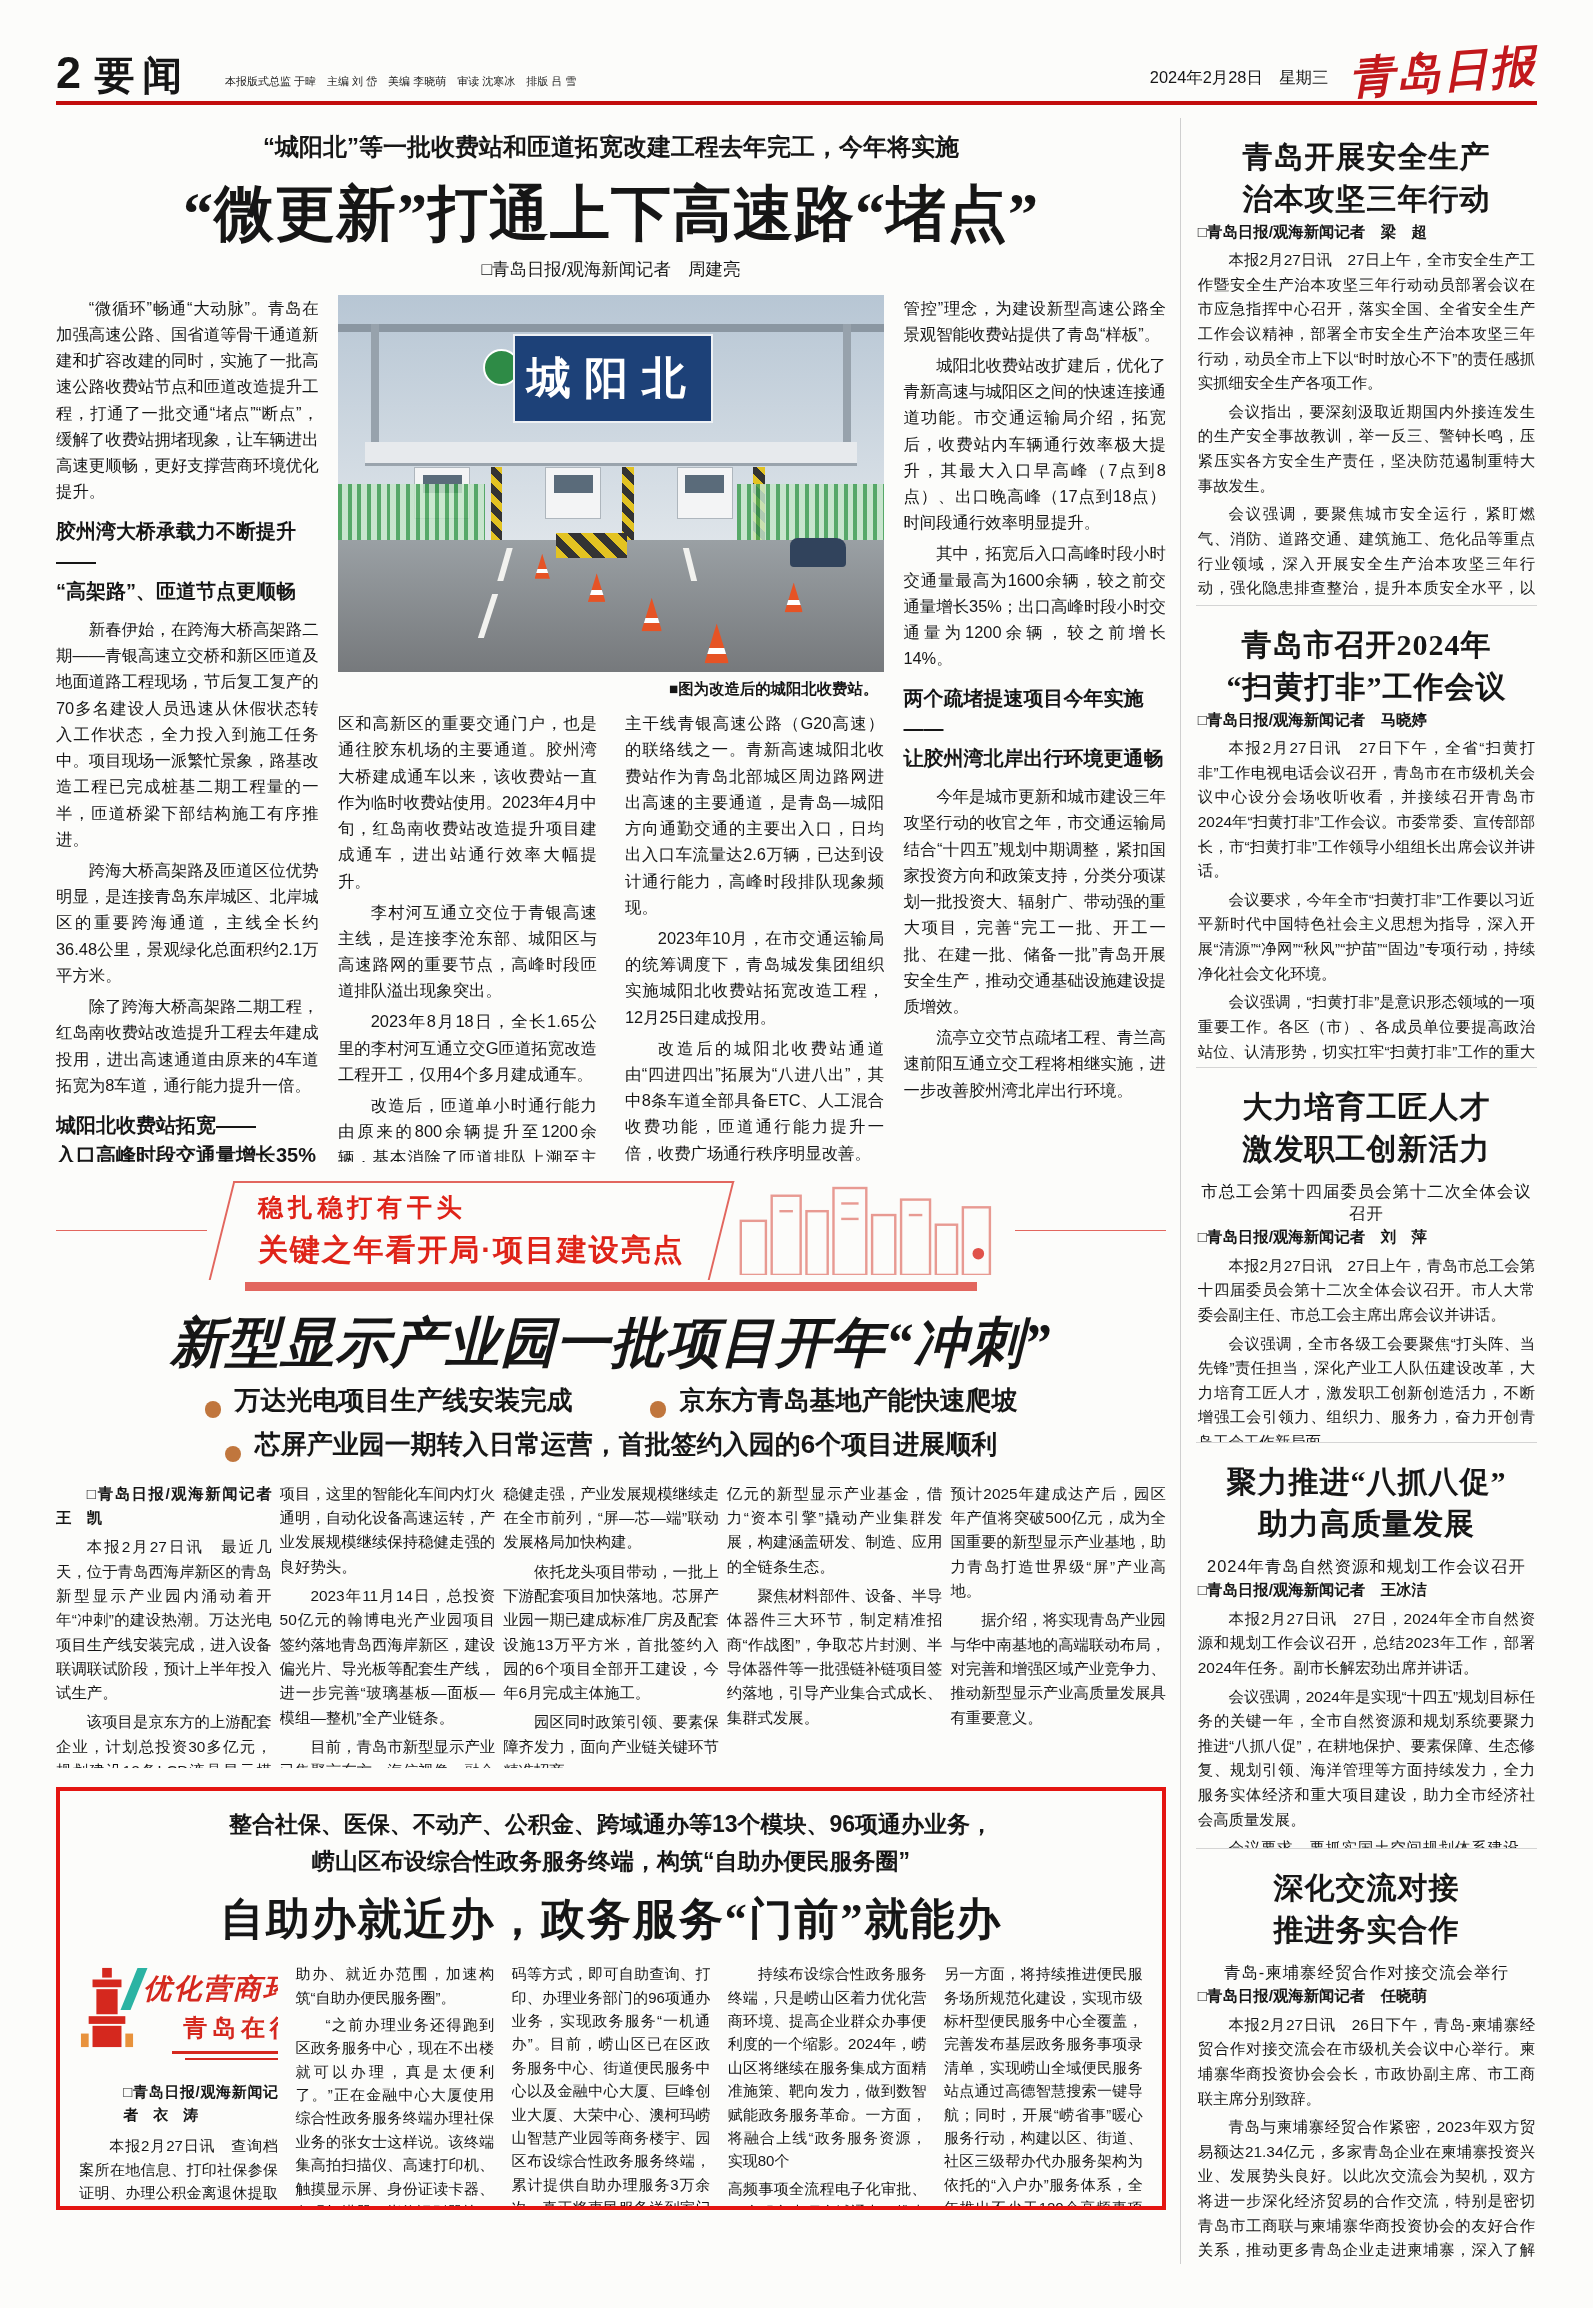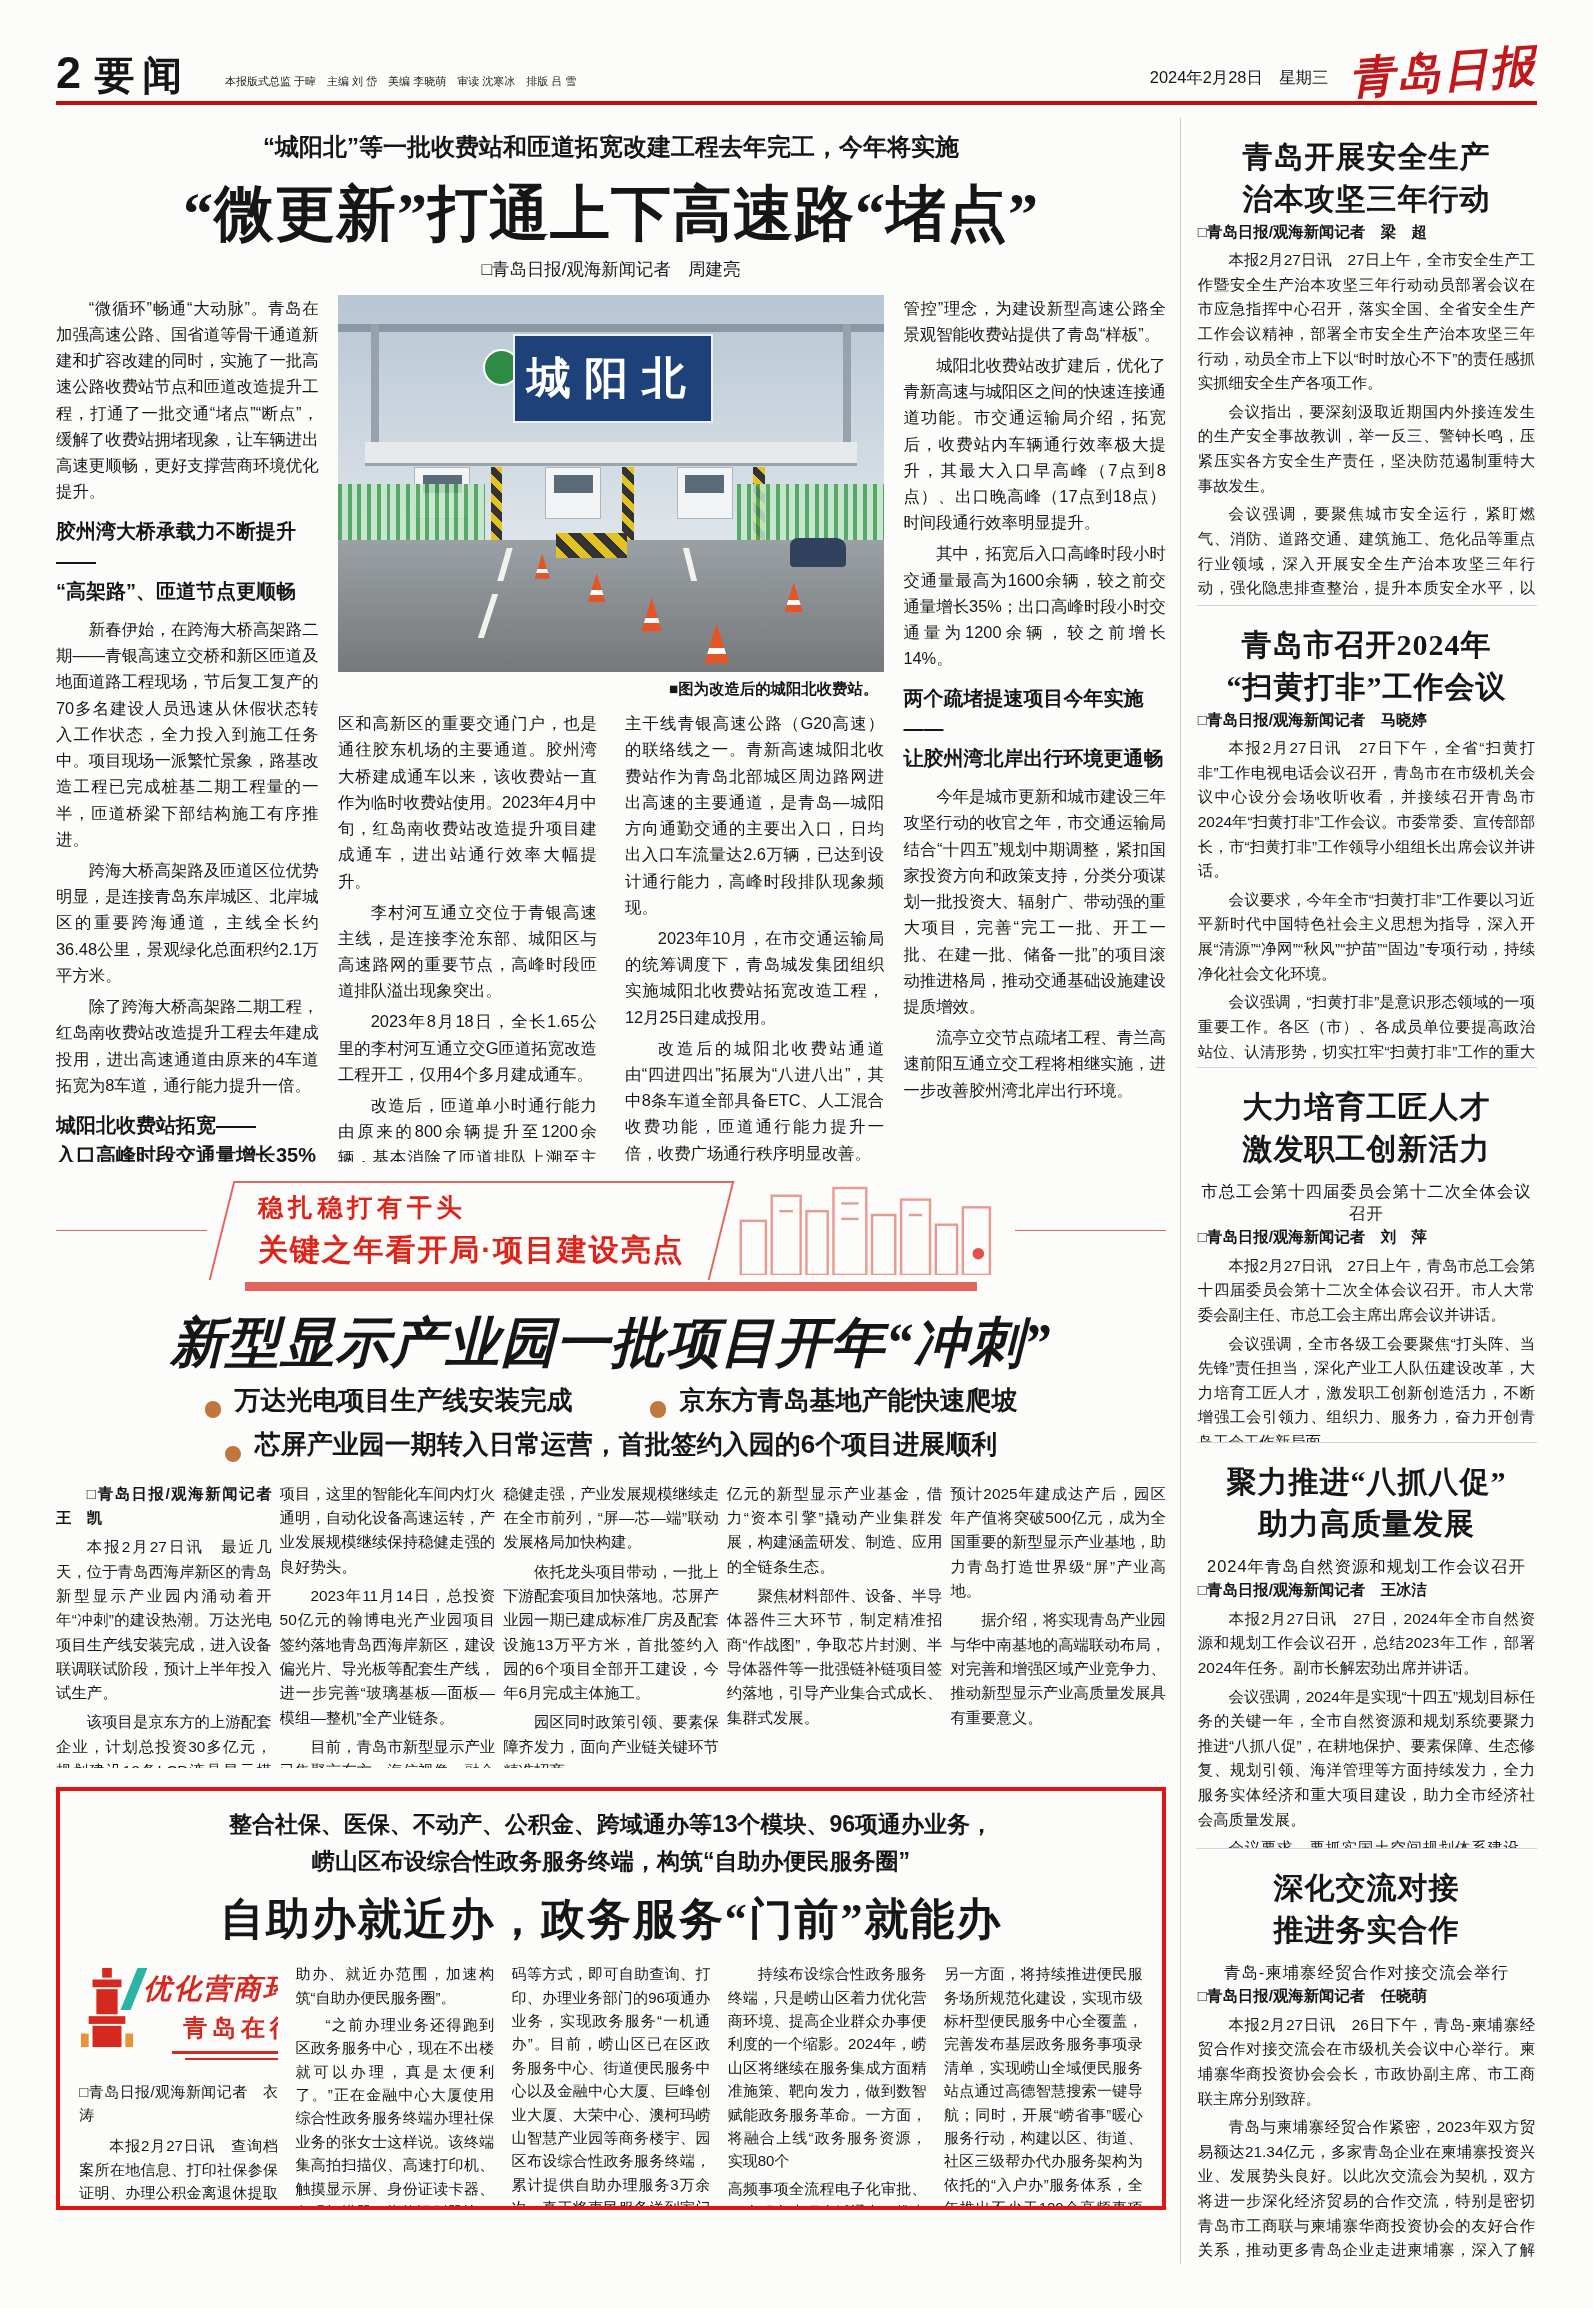--- a/index.html
+++ b/index.html
@@ -198,21 +198,21 @@
           </div>
 
           <div class="lb-col">
             <p class="bp" style="text-indent:0;">管控”理念，为建设新型高速公路全景观智能收费站提供了青岛“样板”。</p>
             <p class="bp">城阳北收费站改扩建后，优化了青新高速与城阳区之间的快速连接通道功能。市交通运输局介绍，拓宽后，收费站内车辆通行效率极大提升，其最大入口早高峰（7点到8点）、出口晚高峰（17点到18点）时间段通行效率明显提升。</p>
             <p class="bp">其中，拓宽后入口高峰时段小时交通量最高为1600余辆，较之前交通量增长35%；出口高峰时段小时交通量为1200余辆，较之前增长14%。</p>
             <div class="colhead">
               <div>两个疏堵提速项目今年实施——</div>
               <div>让胶州湾北岸出行环境更通畅</div>
             </div>
-            <p class="bp">今年是城市更新和城市建设三年攻坚行动的收官之年，市交通运输局结合“十四五”规划中期调整，紧扣国家投资方向和政策支持，分类分项谋划一批投资大、辐射广、带动强的重大项目，完善“完工一批、开工一批、在建一批、储备一批”的项目滚动推进格局，推动交通基础设施建设提质增效。</p>
+            <p class="bp">今年是城市更新和城市建设三年攻坚行动的收官之年，市交通运输局结合“十四五”规划中期调整，紧扣国家投资方向和政策支持，分类分项谋划一批投资大、辐射广、带动强的重大项目，完善“完工一批、开工一批、在建一批、储备一批”青岛开展安全生产，推动交通基础设施建设提质增效。</p>
             <p class="bp">流亭立交节点疏堵工程、青兰高速前阳互通立交工程将相继实施，进一步改善胶州湾北岸出行环境。</p>
           </div>
         </div>
       </div>
 
       <div>
         <div class="banner-row">
           <div class="hairline"></div>
           <div class="banner-shape">
             <div class="banner-inner">
@@ -304,21 +304,21 @@
                   <rect x="48" y="70" width="8" height="14" fill="#e8923c"></rect>
                 </g>
               </svg>
               <div class="tealbar" style="left:50px;top:5.8px;"></div>
 
               <div class="blt1">优化营商环境</div>
               <div class="blt2">青岛在行动</div>
               <div class="blt-rule"></div>
               <div class="blt-rule2"></div>
             </div>
-            <p class="bp" style="text-indent:0;font-weight:400;margin-bottom:7.7px;">□青岛日报/观海新闻记者　衣　涛</p>
+            <p class="bp" style="text-indent:0;font-weight:700;margin-bottom:7.7px;margin-left:44px;">□青岛日报/观海新闻记者　衣　涛</p>
             <p class="bp">本报2月27日讯　查询档案所在地信息、打印社保参保证明、办理公积金离退休提取业务……在崂山区，越来越多政务服务事项可以就近办理。近日，记者从崂山区获悉，崂山区正以布设综合性政务服务终端等举措，不断扩大自</p>
           </div>
           <div class="box-col">
             <p class="bp" style="text-indent:0;">助办、就近办范围，加速构筑“自助办便民服务圈”。</p>
             <p class="bp">“之前办理业务还得跑到区政务服务中心，现在不出楼就可以办理，真是太便利了。”正在金融中心大厦使用综合性政务服务终端办理社保业务的张女士这样说。该终端集高拍扫描仪、高速打印机、触摸显示屏、身份证读卡器、条码扫描器、指纹识别器等20项设备于一体，整合了社保、医保、不动产、公积金、跨域通办等13个模块，企业群众只需通过身份认证、人脸识别或扫</p>
           </div>
           <div class="box-col">
             <p class="bp" style="text-indent:0;">码等方式，即可自助查询、打印、办理业务部门的96项通办业务，实现政务服务“一机通办”。目前，崂山区已在区政务服务中心、街道便民服务中心以及金融中心大厦、巨峰创业大厦、大荣中心、澳柯玛崂山智慧产业园等商务楼宇、园区布设综合性政务服务终端，累计提供自助办理服务3万余次，真正将惠民服务送到家门口，实现安全、便捷、温馨的“一站式”便民服务。</p>
           </div>
           <div class="box-col">

